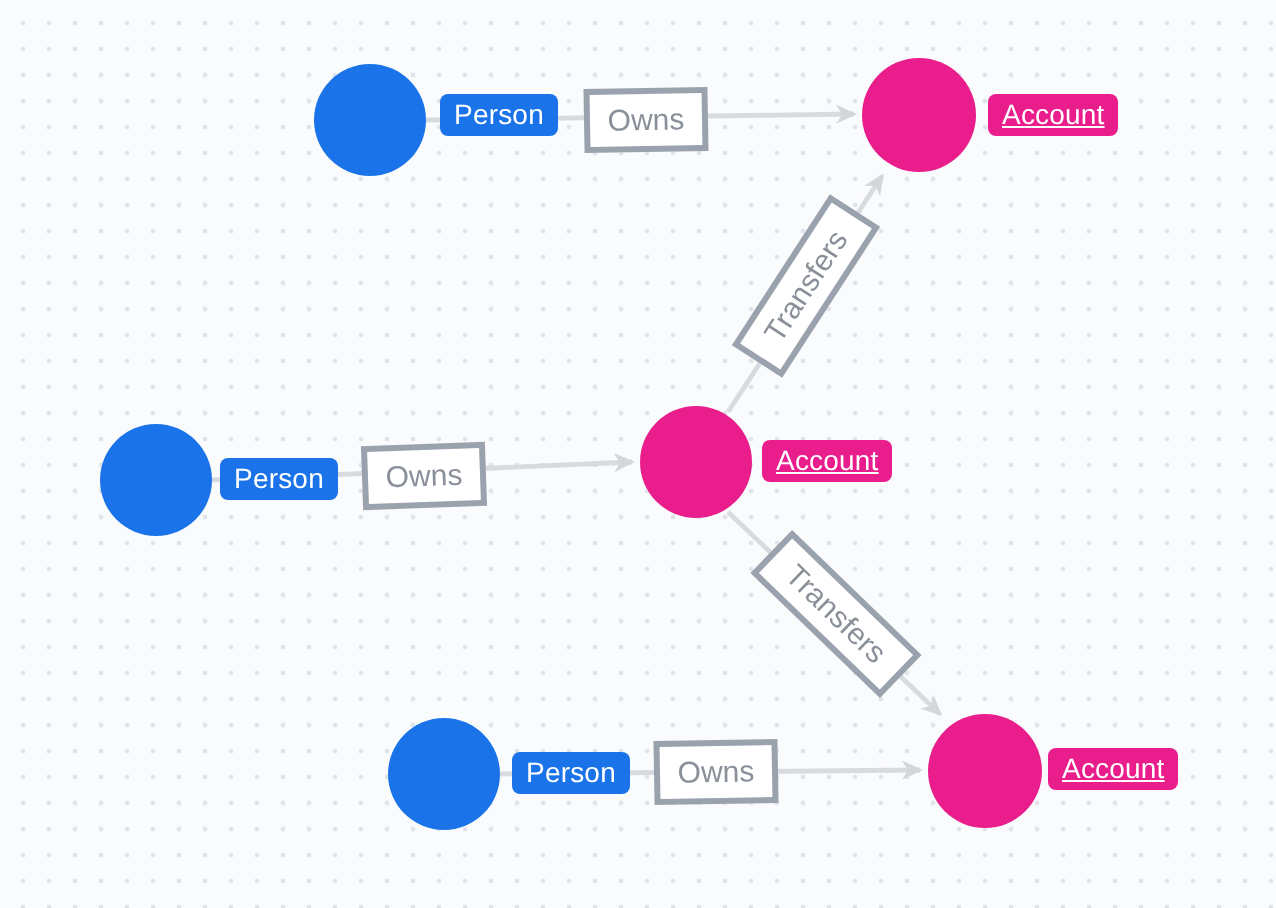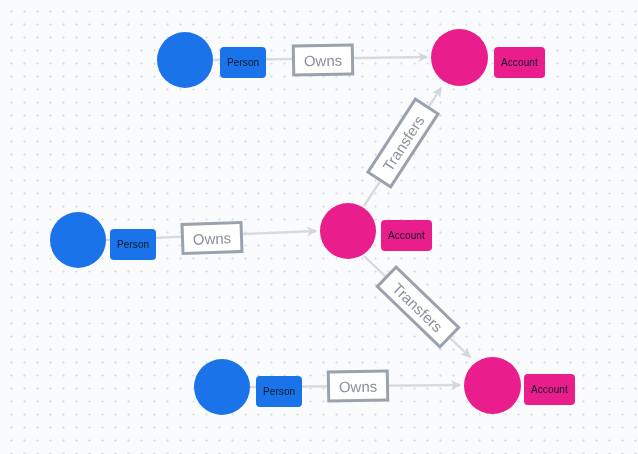--- a/index.html
+++ b/index.html
@@ -42,31 +42,31 @@
   }
   .node.person  { background: #1a73e8; }
   .node.account { background: #e91e8c; }
 
   
   .badge {
     position: absolute;
     display: flex;
     align-items: center;
     justify-content: center;
-    height: 31px;
+    height: 21px;
     padding: 0 7px;
     border-radius: 4px;
-    color: #0f172a;
-    font-size: 10px;
+    color: #ffffff;
+    font-size: 14px;
     line-height: 21px;
     white-space: nowrap;
     letter-spacing: 0.1px;
   }
   .badge.person  { background: #1a73e8; }
-  .badge.account { background: #e91e8c; }
+  .badge.account { background: #e91e8c; text-decoration: underline; }
 
   
   .edge-label {
     position: absolute;
     display: flex;
     align-items: center;
     justify-content: center;
     box-sizing: border-box;
     background: #ffffff;
     border: 3px solid #9aa2ad;

